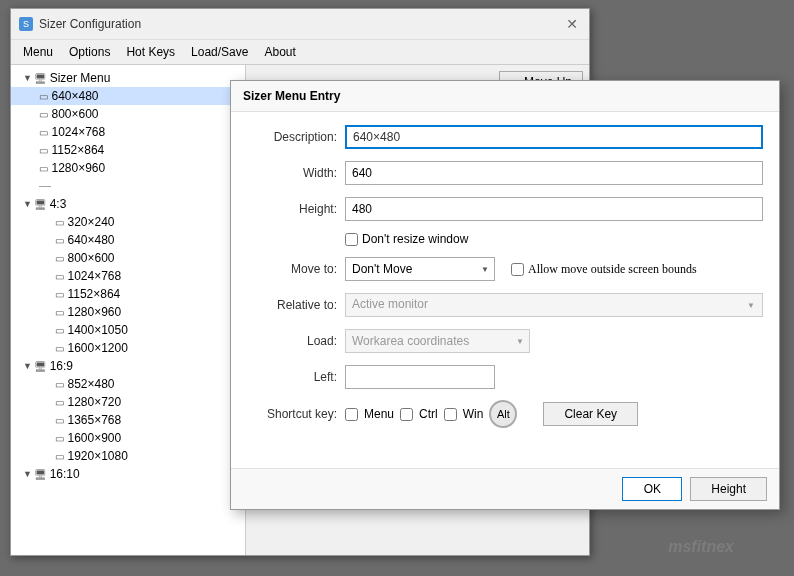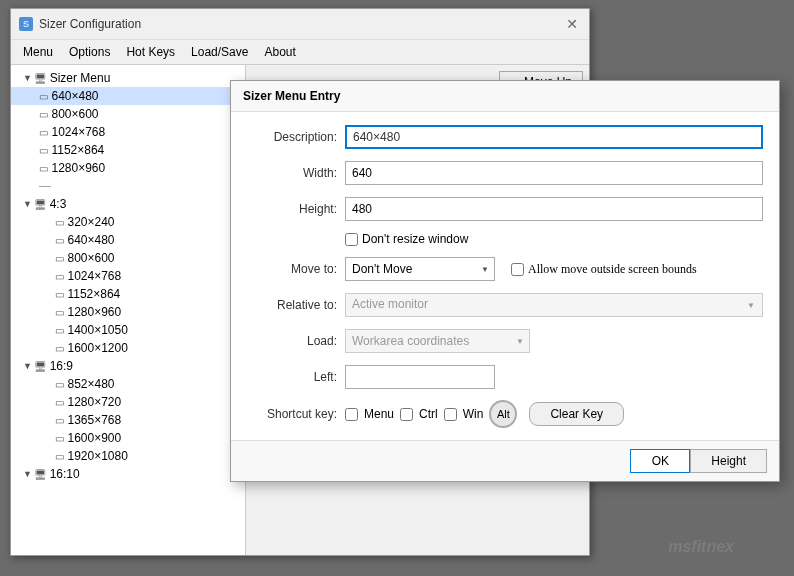--- a/index.html
+++ b/index.html
@@ -257,23 +257,25 @@
     }
 
     .checkbox-group label {
       font-size: 12px;
       font-family: Liberation Serif, serif;
     }
 
     .dialog-footer {
       display: flex;
       justify-content: flex-end;
+      gap: 8px;
       padding: 8px 12px;
       border-top: 1px solid #e0e0e0;
       background: #f8f8f8;
+      margin-top: 28px;
     }
 
     .btn {
       padding: 4px 20px;
       font-size: 12px;
       cursor: pointer;
       border: 1px solid #aaa;
       background: #f0f0f0;
       min-width: 60px;
     }
@@ -569,21 +571,21 @@
       <div class="shortcut-row">
         <input type="checkbox" id="shift-cb" style="">
         <label for="shift-cb">Menu</label>
         <input type="checkbox" id="ctrl-cb" style="">
         <label for="ctrl-cb">Ctrl</label>
         <input type="checkbox" id="win-cb" style="">
         <label for="win-cb">Win</label>
         <div class="alt-circle">
           <span>Alt</span>
         </div>
-        <button class="btn" style="margin-left:6px;border-radius:9px;">Clear Key</button>
+        <button class="btn" style="margin-left:20px;">Clear Key</button>
       </div>
     </div>
   </div>
   <div class="dialog-footer">
     <button class="btn btn-primary">OK</button>
     <button class="btn">Height</button>
   </div>
 </div>
 
 <div class="watermark">msfitnex</div>

